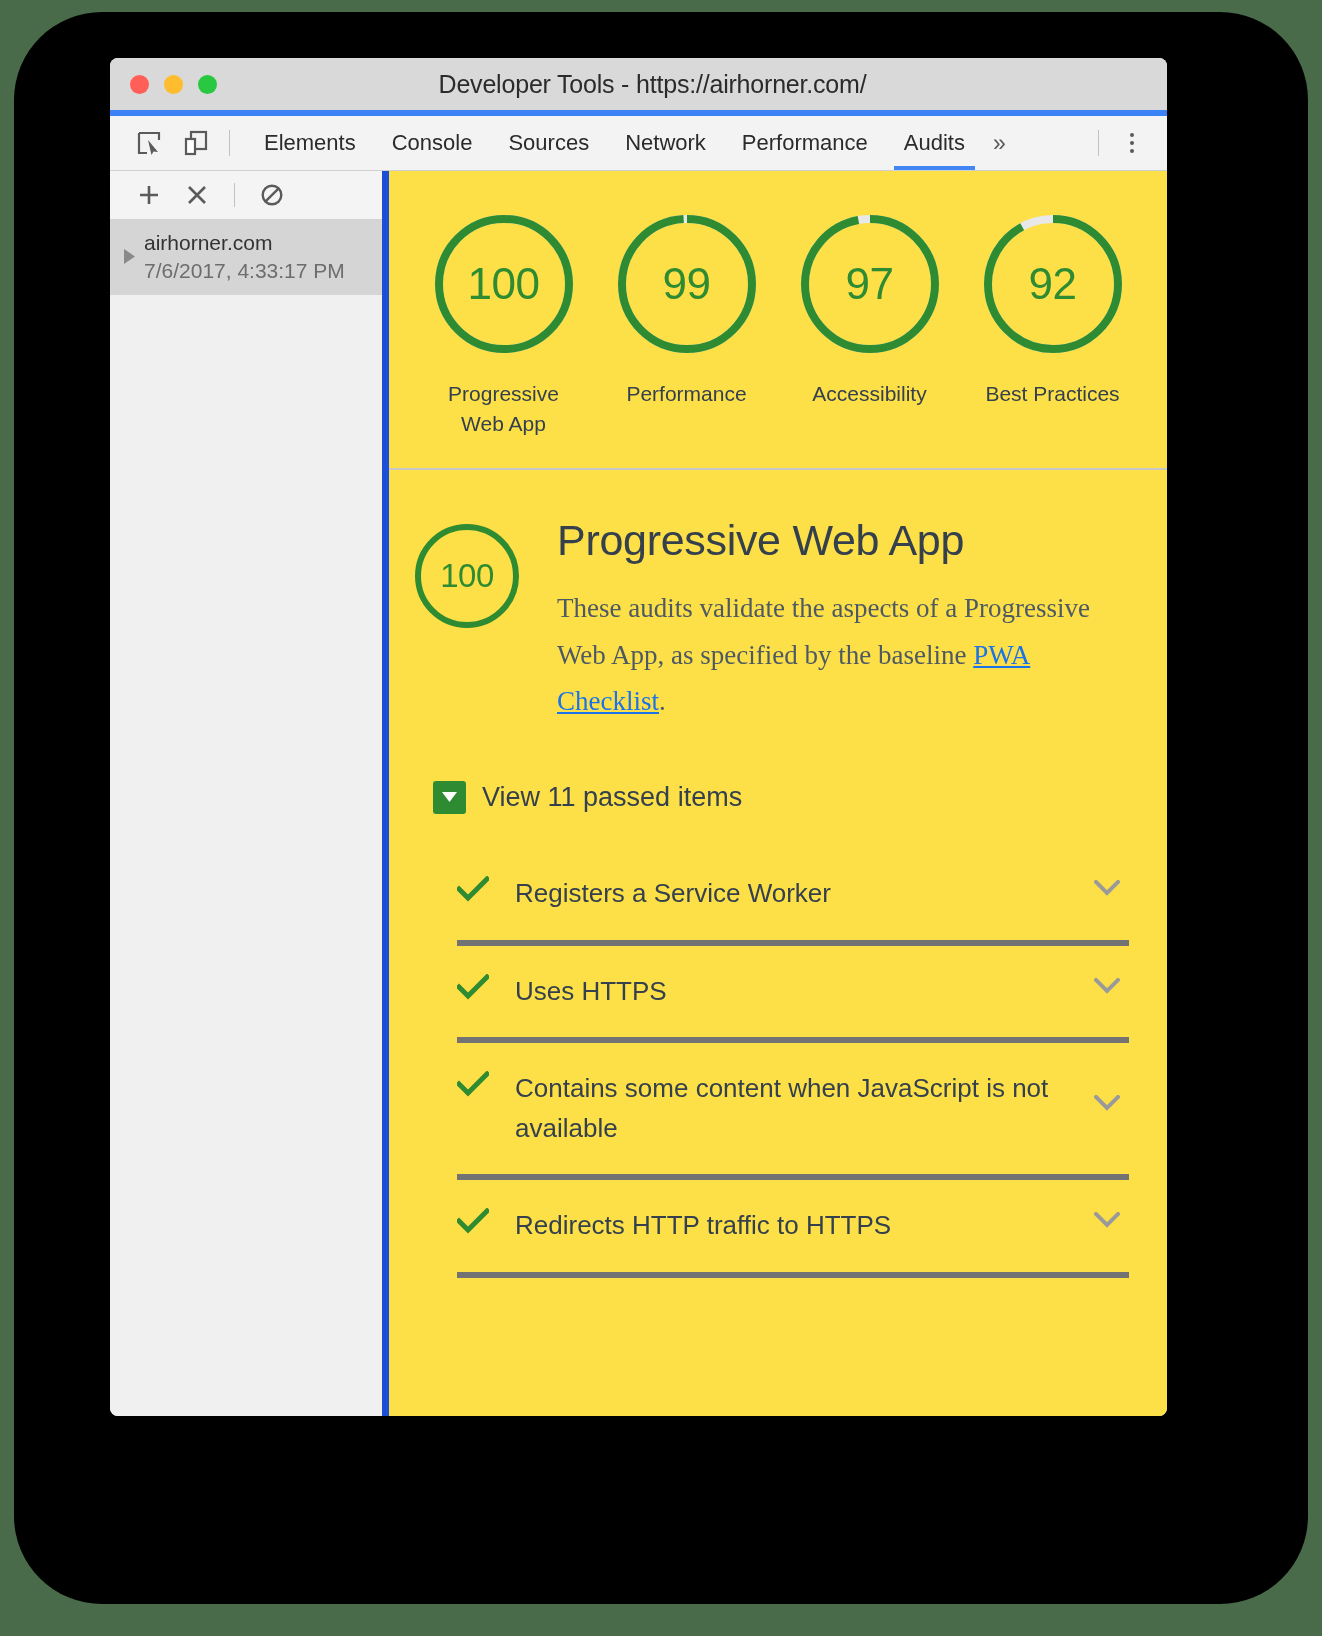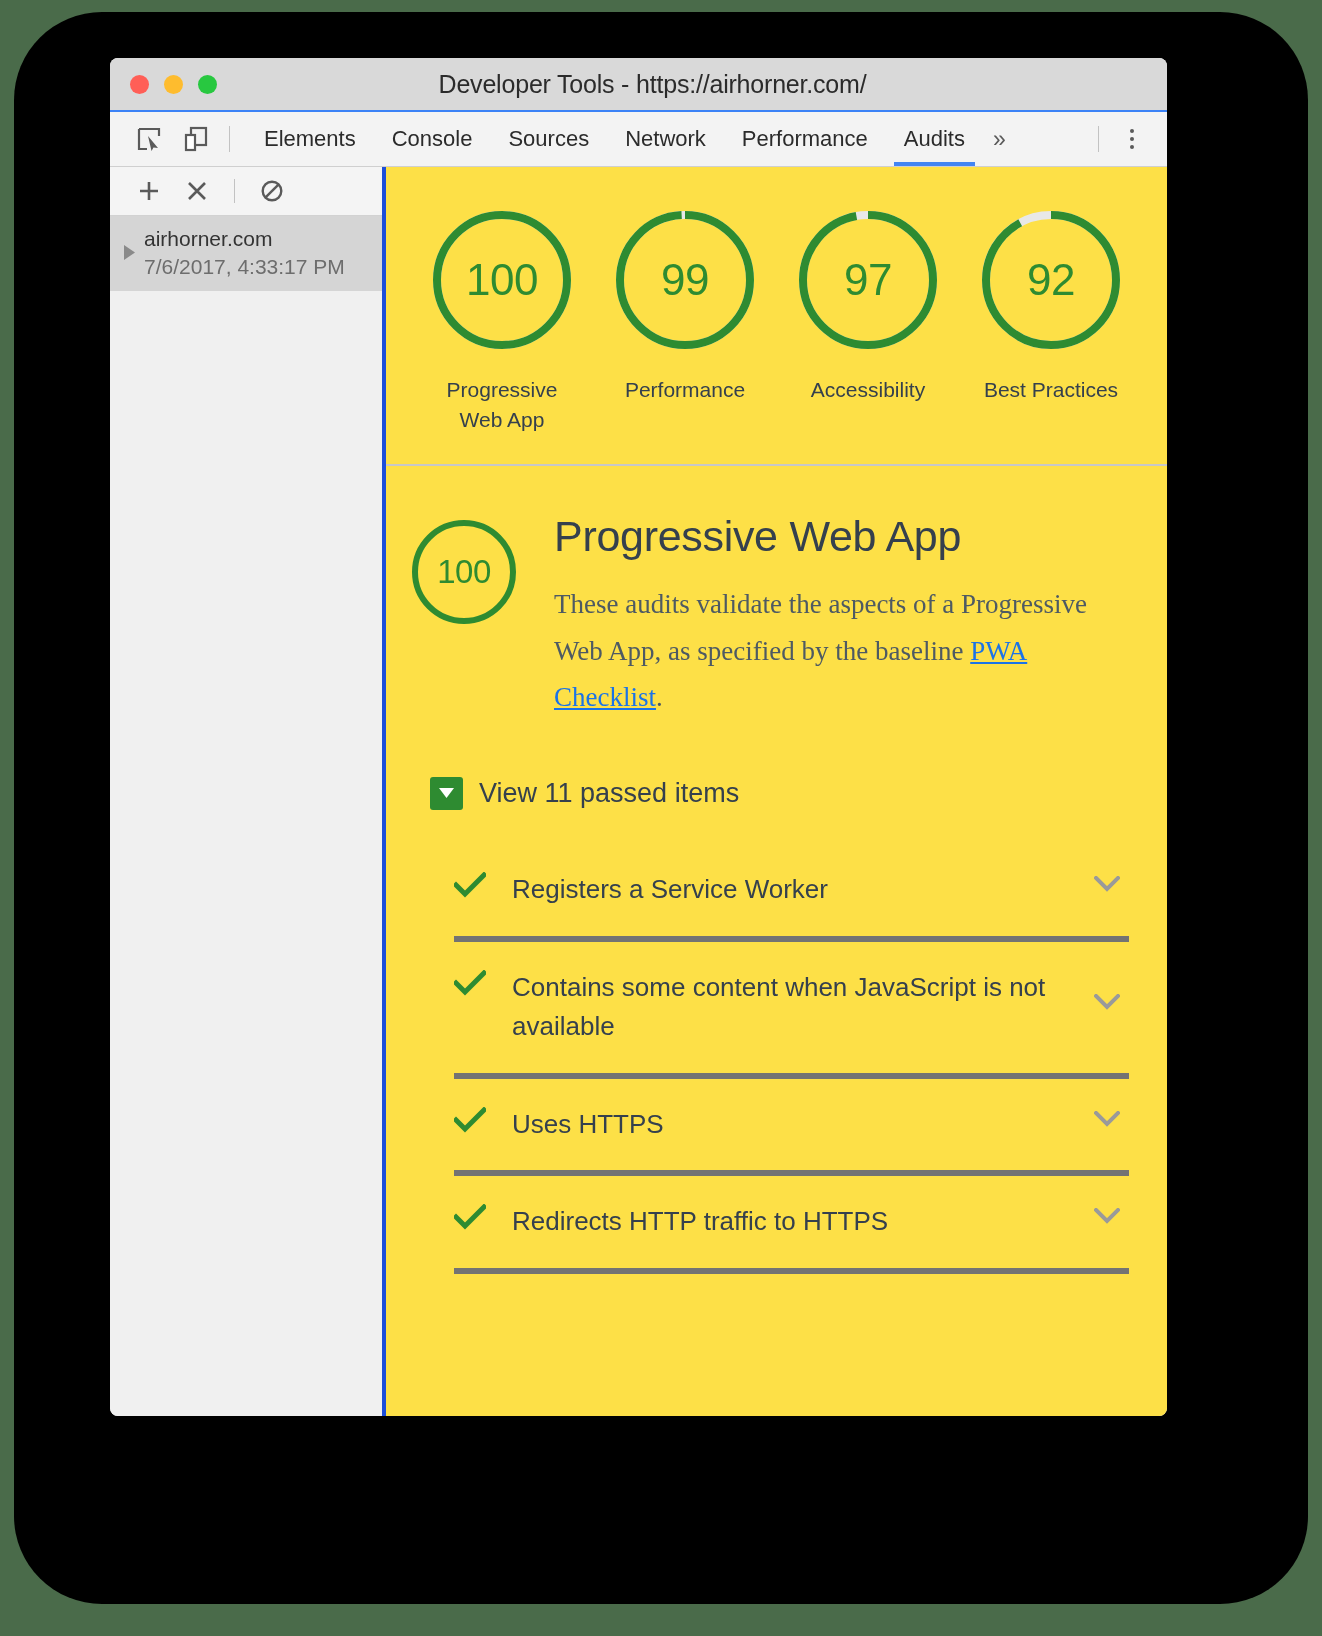--- a/index.html
+++ b/index.html
@@ -38,21 +38,21 @@
     overflow: hidden;
     box-shadow: 0 10px 34px rgba(0,0,0,0.45);
     display: flex;
     flex-direction: column;
   }
 
   
   .titlebar {
     height: 52px;
     background: #d9d9d9;
-    border-bottom: 2px solid #3b82f6;
+    border-bottom: 6px solid #3b82f6;
     position: relative;
     flex: 0 0 auto;
     display: flex;
     align-items: center;
     padding-left: 28px;
   }
   .traffic {
     position: absolute;
     left: 20px;
     top: 0;
@@ -130,21 +130,21 @@
   .kebab i { width: 4px; height: 4px; border-radius: 50%; background: #5a5a5a; display:block; }
 
   
   .split { flex: 1 1 auto; display: flex; min-height: 0; }
 
   
   .sidebar {
     width: 272px;
     flex: 0 0 272px;
     background: #f0f0f0;
-    border-right: 4px solid #1d4ed8;
+    border-right: 7px solid #1d4ed8;
     display: flex; flex-direction: column;
   }
   .sb-toolbar {
     height: 48px;
     display: flex; align-items: center;
     padding-left: 20px;
     gap: 10px;
     border-bottom: 1px solid #d2d2d2;
     background: #f4f4f4;
     flex: 0 0 auto;
@@ -450,48 +450,48 @@
             </span>
           </div>
 
 
           <div class="audit-row">
             <span class="audit-check">
               <svg width="32" height="26" viewBox="0 0 32 26">
                   <path d="M2 13 L11 22 L30 3" fill="none" stroke="#2e8b31" stroke-width="5" stroke-linecap="square"></path>
                 </svg>
             </span>
+            <span class="audit-title">Uses HTTPS</span>
+            <span class="audit-chevron">
+              <svg width="26" height="16" viewBox="0 0 26 16">
+                  <path d="M2 2 L13 13 L24 2" fill="none" stroke="#9a9a9a" stroke-width="4" stroke-linecap="square"></path>
+                </svg>
+            </span>
+          </div>
+
+          <div class="audit-row">
+            <span class="audit-check">
+              <svg width="32" height="26" viewBox="0 0 32 26">
+                  <path d="M2 13 L11 22 L30 3" fill="none" stroke="#2e8b31" stroke-width="5" stroke-linecap="square"></path>
+                </svg>
+            </span>
             <span class="audit-title">Contains some content when JavaScript is not available</span>
             <span class="audit-chevron" style="padding-top:26px;">
               <svg width="26" height="16" viewBox="0 0 26 16">
                   <path d="M2 2 L13 13 L24 2" fill="none" stroke="#9a9a9a" stroke-width="4" stroke-linecap="square"></path>
                 </svg>
             </span>
           </div>
 
           <div class="audit-row">
             <span class="audit-check">
               <svg width="32" height="26" viewBox="0 0 32 26">
                   <path d="M2 13 L11 22 L30 3" fill="none" stroke="#2e8b31" stroke-width="5" stroke-linecap="square"></path>
                 </svg>
             </span>
-            <span class="audit-title">Uses HTTPS</span>
-            <span class="audit-chevron">
-              <svg width="26" height="16" viewBox="0 0 26 16">
-                  <path d="M2 2 L13 13 L24 2" fill="none" stroke="#9a9a9a" stroke-width="4" stroke-linecap="square"></path>
-                </svg>
-            </span>
-          </div>
-
-          <div class="audit-row">
-            <span class="audit-check">
-              <svg width="32" height="26" viewBox="0 0 32 26">
-                  <path d="M2 13 L11 22 L30 3" fill="none" stroke="#2e8b31" stroke-width="5" stroke-linecap="square"></path>
-                </svg>
-            </span>
             <span class="audit-title">Redirects HTTP traffic to HTTPS</span>
             <span class="audit-chevron">
               <svg width="26" height="16" viewBox="0 0 26 16">
                   <path d="M2 2 L13 13 L24 2" fill="none" stroke="#9a9a9a" stroke-width="4" stroke-linecap="square"></path>
                 </svg>
             </span>
           </div>
 
         </div>
 

